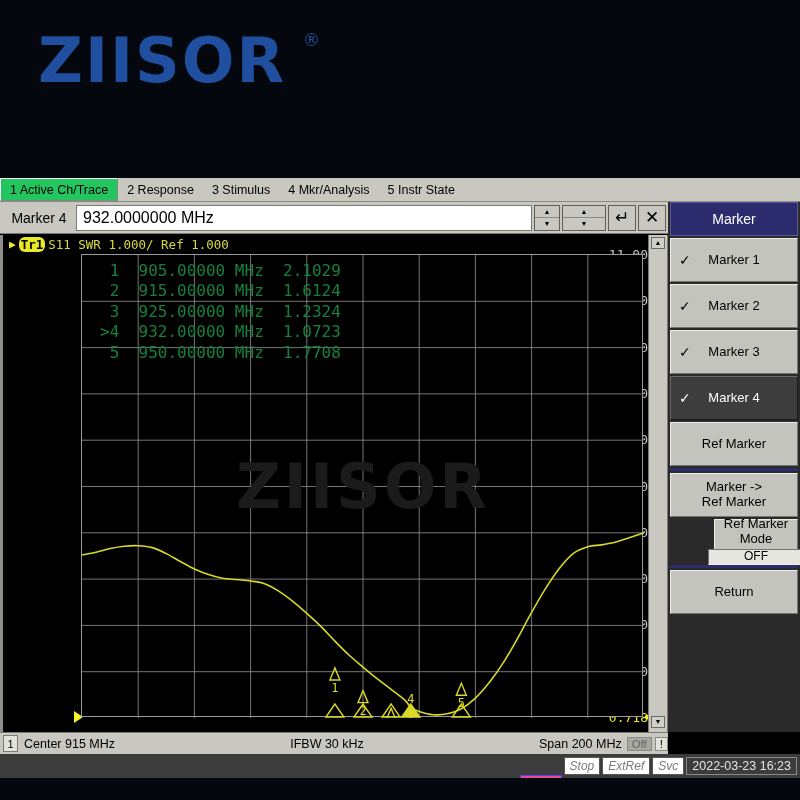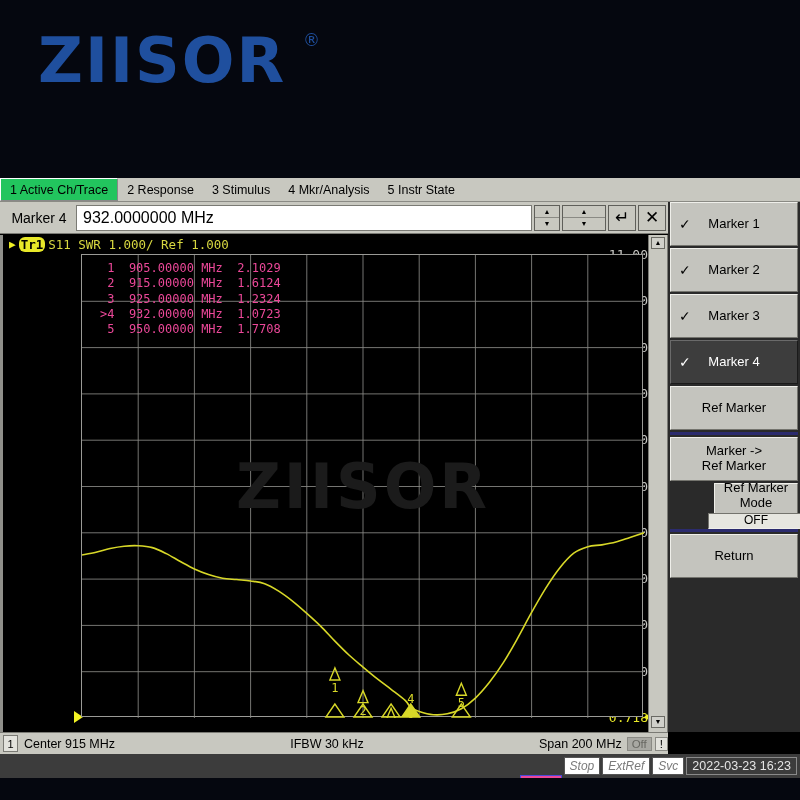--- a/index.html
+++ b/index.html
@@ -162,21 +162,21 @@
     display: flex; align-items: center; justify-content: center;
     font-family: "DejaVu Sans", sans-serif;
     font-weight: 700; font-size: 62px; letter-spacing: 3px;
     color: #1b1b1b;
     pointer-events: none;
   }
 
   #marker-table {
     position: absolute; left: 18px; top: 6px;
     font-family: "DejaVu Sans Mono", monospace;
-    font-size: 12px; color: #ec4899;
+    font-size: 16px; color: #15803d;
     line-height: 1.28;
     white-space: pre;
   }
 
   
   #statusline {
     position: absolute; left: 0; top: 554px; width: 668px; height: 22px;
     background: #c8c8c0;
     border-top: 1px solid #7a7a74;
     display: flex; align-items: center;
@@ -395,20 +395,21 @@
     <div>Center 915 MHz</div>
     <div style="flex:1"></div>
     <div>IFBW 30 kHz</div>
     <div style="flex:1"></div>
     <div>Span 200 MHz</div>
     <div class="sl-flat">Off</div>
     <div class="sl-bang">!</div>
   </div>
 
   <div id="softkeys">
+    <div id="sk-title">Marker</div>
     <div id="sk-list">
         <div class="sk">
           <span class="chk">✓</span>
           <span>Marker 1</span>
         </div>
         <div class="sk">
           <span class="chk">✓</span>
           <span>Marker 2</span>
         </div>
         <div class="sk">

